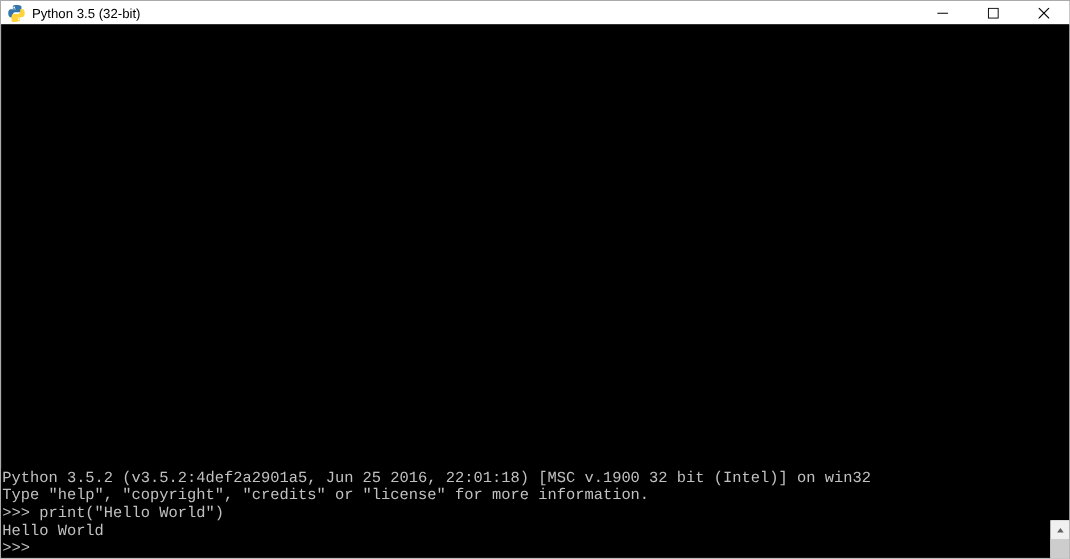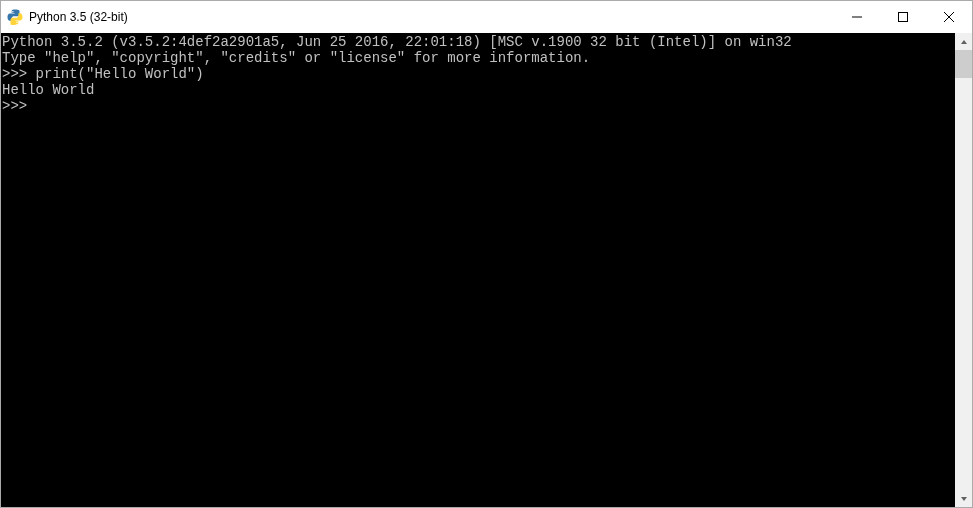--- a/index.html
+++ b/index.html
@@ -15,21 +15,21 @@
       overflow: hidden;
     }
     .window {
       width: 100%;
       height: 100%;
       display: flex;
       flex-direction: column;
       border: 1px solid #aaa;
     }
     .titlebar {
-      height: 32px;
+      height: 21px;
       background: #ffffff;
       display: flex;
       align-items: center;
       padding-left: 6px;
       user-select: none;
     }
     .titlebar .icon {
       width: 16px;
       height: 16px;
       margin-right: 6px;
@@ -60,20 +60,21 @@
     }
     .titlebar .win-btn svg {
       width: 10px;
       height: 10px;
     }
     .console-wrap {
       flex: 1;
       display: flex;
       background: #000000;
       position: relative;
+      align-items: flex-end;
     }
     .console {
       flex: 1;
       background: #000000;
       color: #c0c0c0;
       font-family: Consolas, "Courier New", monospace;
       font-size: 14px;
       line-height: 16px;
       padding: 1px 0 0 1px;
       white-space: pre;

